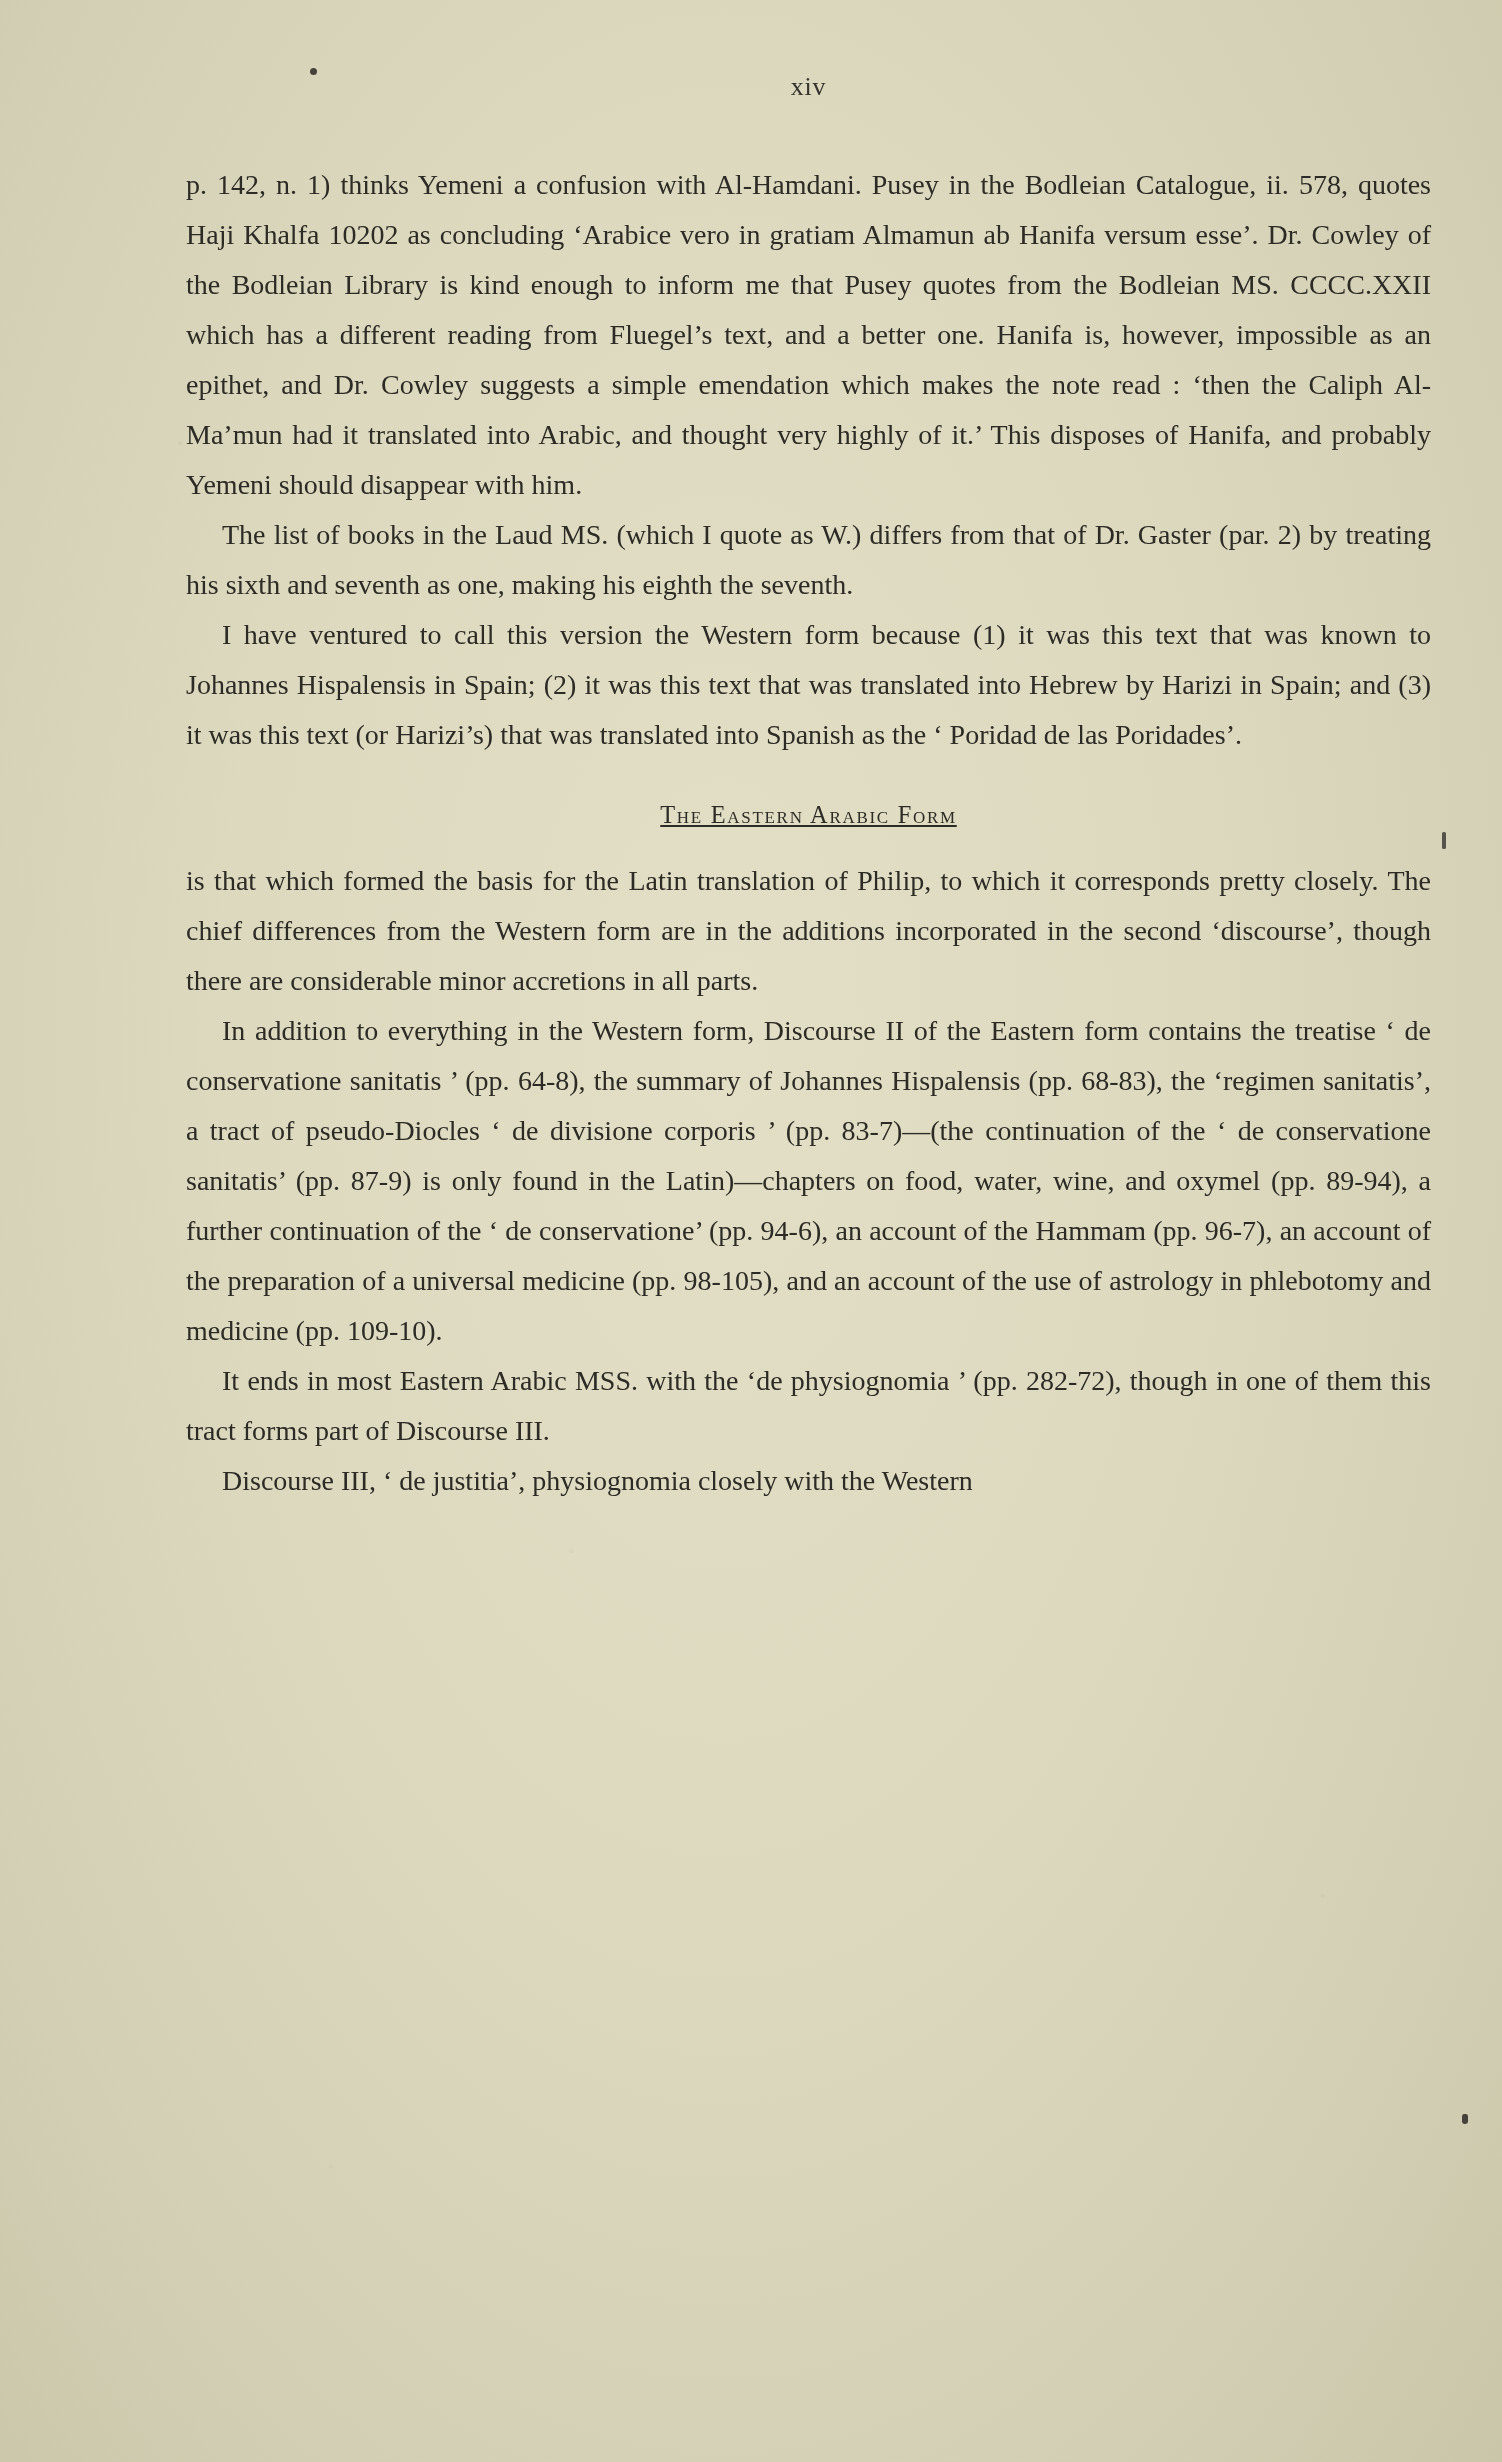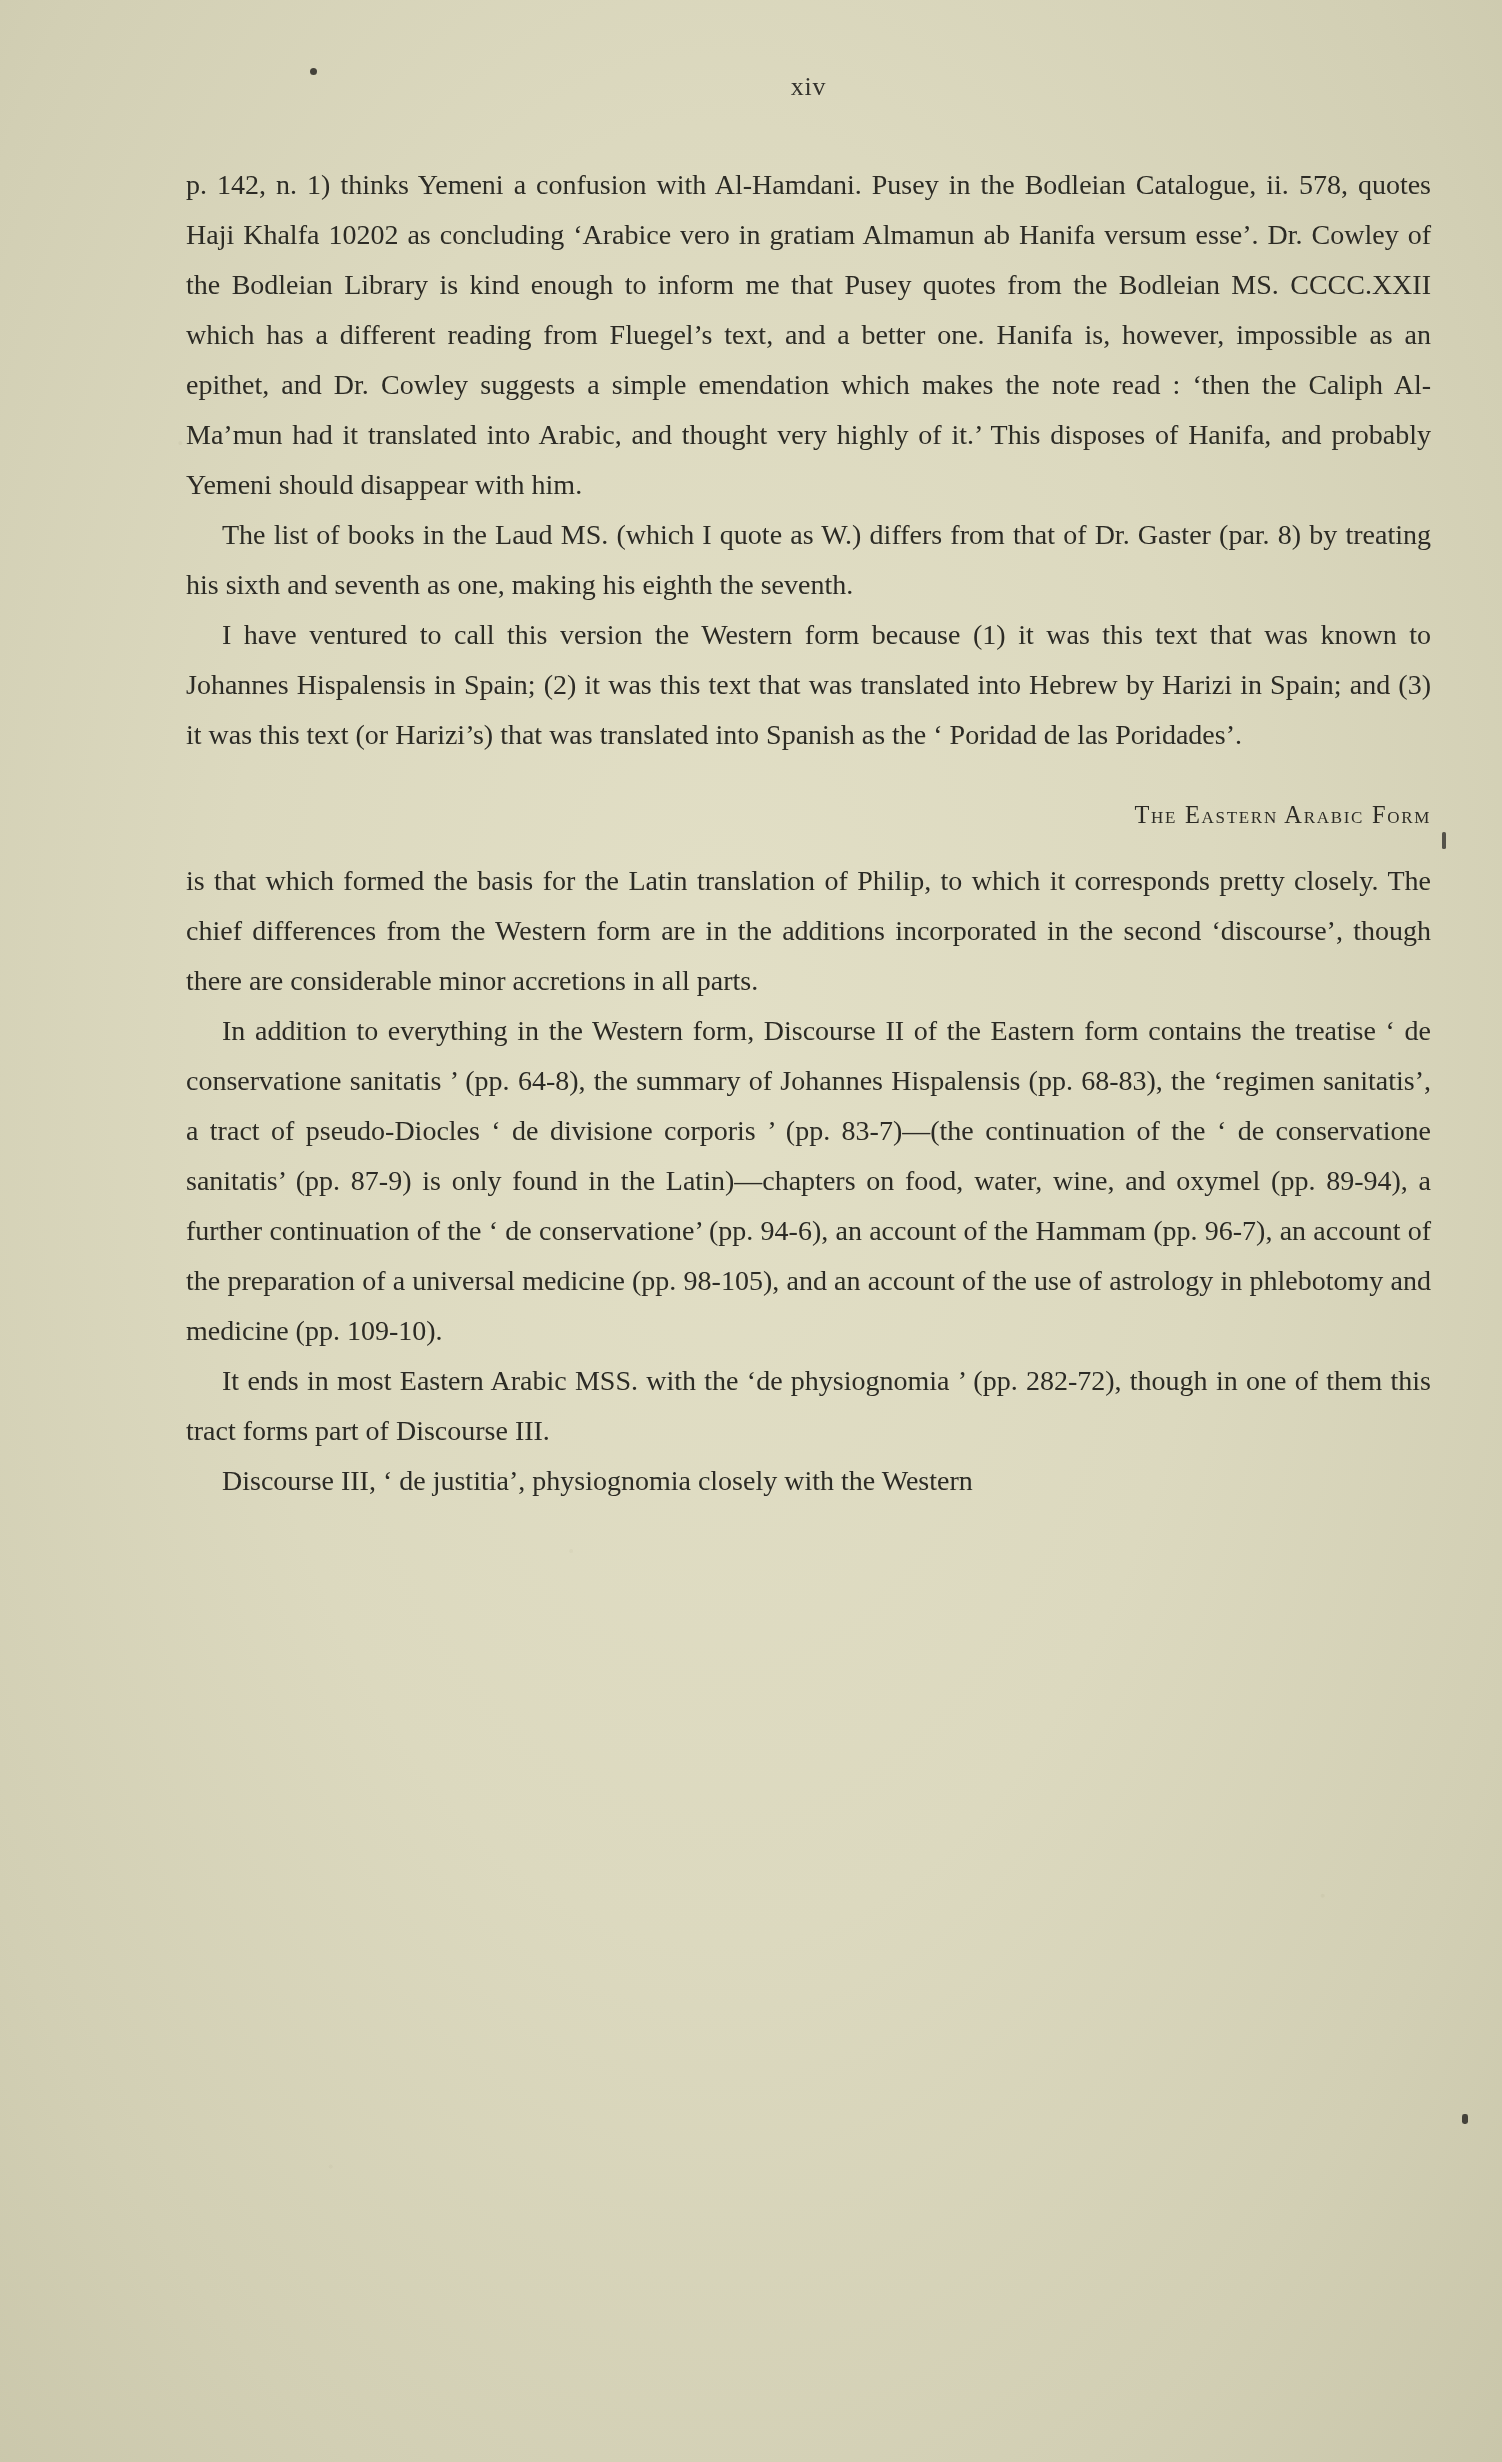--- a/index.html
+++ b/index.html
@@ -54,44 +54,45 @@
     margin: 0;
     font-size: 28px;
     line-height: 50px;
     text-align: justify;
     text-justify: inter-word;
     color: #2c2b25;
     hyphens: none;
   }
   p.body.indent { text-indent: 36px; }
   .section-head {
-    text-align: right;
+    text-align: center;
     font-size: 24.4px;
     letter-spacing: 1.7px;
     margin: 41px 0 27px 0;
     color: #2c2b25;
     font-variant: small-caps;
+    text-decoration: underline;
   }
   .tight { margin-top: 0; }
 </style>
 </head>
 <body>
 
 <div class="page">
   <div class="grain"></div>
 
   <div class="speck" style="left:310px;top:68px;width:7px;height:7px;"></div>
   <div class="speck" style="left:1462px;top:2114px;width:6.3px;height:9.5px;border-radius:2.4px;"></div>
   <div class="speck" style="left:1442px;top:832px;width:3.9px;height:17.3px;border-radius:1.6px;background:#55534a;"></div>
 
   <div class="content">
     <div class="folio">xiv</div>
 
     <p class="body">p. 142, n. 1) thinks Yemeni a confusion with Al-Hamdani. Pusey in the Bodleian Catalogue, ii. 578, quotes Haji Khalfa 10202 as concluding ‘Arabice vero in gratiam Almamun ab Hanifa versum esse’. Dr. Cowley of the Bodleian Library is kind enough to inform me that Pusey quotes from the Bodleian MS. CCCC.XXII which has a different reading from Fluegel’s text, and a better one. Hanifa is, however, impossible as an epithet, and Dr. Cowley suggests a simple emendation which makes the note read : ‘then the Caliph Al-Ma’mun had it translated into Arabic, and thought very highly of it.’ This disposes of Hanifa, and probably Yemeni should disappear with him.</p>
-    <p class="body indent">The list of books in the Laud MS. (which I quote as W.) differs from that of Dr. Gaster (par. 8) by treating his sixth and seventh as one, making his eighth the seventh.</p>
+    <p class="body indent">The list of books in the Laud MS. (which I quote as W.) differs from that of Dr. Gaster (par. 2) by treating his sixth and seventh as one, making his eighth the seventh.</p>
     <p class="body indent">I have ventured to call this version the Western form because (1) it was this text that was known to Johannes Hispalensis in Spain; (2) it was this text that was translated into Hebrew by Harizi in Spain; and (3) it was this text (or Harizi’s) that was translated into Spanish as the ‘ Poridad de las Poridades’.</p>
 
     <div class="section-head">The Eastern Arabic Form</div>
 
     <p class="body tight">is that which formed the basis for the Latin translation of Philip, to which it corresponds pretty closely. The chief differences from the Western form are in the additions incorporated in the second ‘discourse’, though there are considerable minor accretions in all parts.</p>
     <p class="body indent">In addition to everything in the Western form, Discourse II of the Eastern form contains the treatise ‘ de conservatione sanitatis ’ (pp. 64-8), the summary of Johannes Hispalensis (pp. 68-83), the ‘regimen sanitatis’, a tract of pseudo-Diocles ‘ de divisione corporis ’ (pp. 83-7)—(the continuation of the ‘ de conservatione sanitatis’ (pp. 87-9) is only found in the Latin)—chapters on food, water, wine, and oxymel (pp. 89-94), a further continuation of the ‘ de conservatione’ (pp. 94-6), an account of the Hammam (pp. 96-7), an account of the preparation of a universal medicine (pp. 98-105), and an account of the use of astrology in phlebotomy and medicine (pp. 109-10).</p>
     <p class="body indent">It ends in most Eastern Arabic MSS. with the ‘de physiognomia ’ (pp. 282-72), though in one of them this tract forms part of Discourse III.</p>
     <p class="body indent">Discourse III, ‘ de justitia’, physiognomia closely with the Western</p>
   </div>
 </div>

